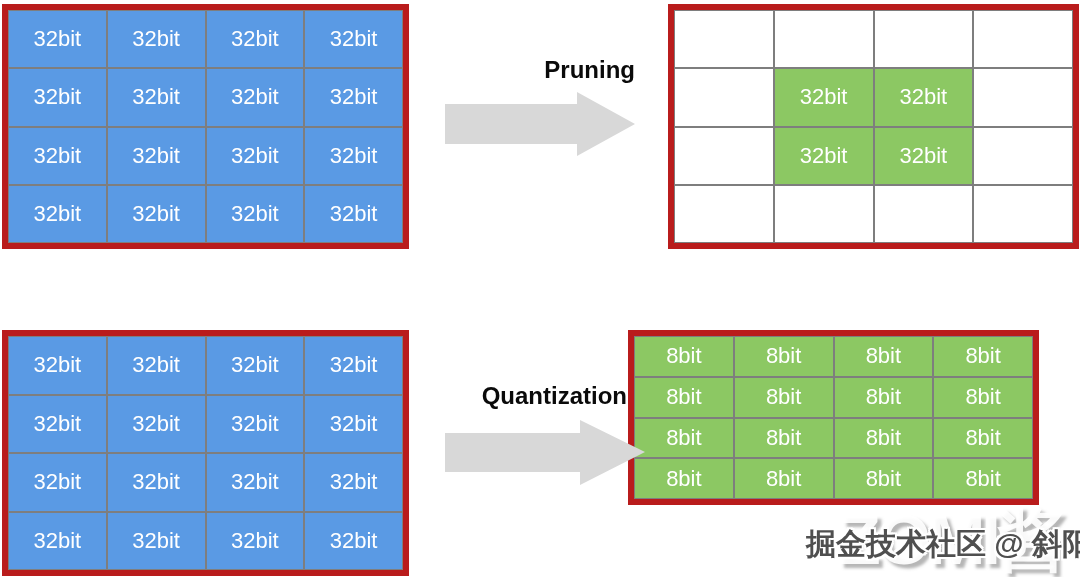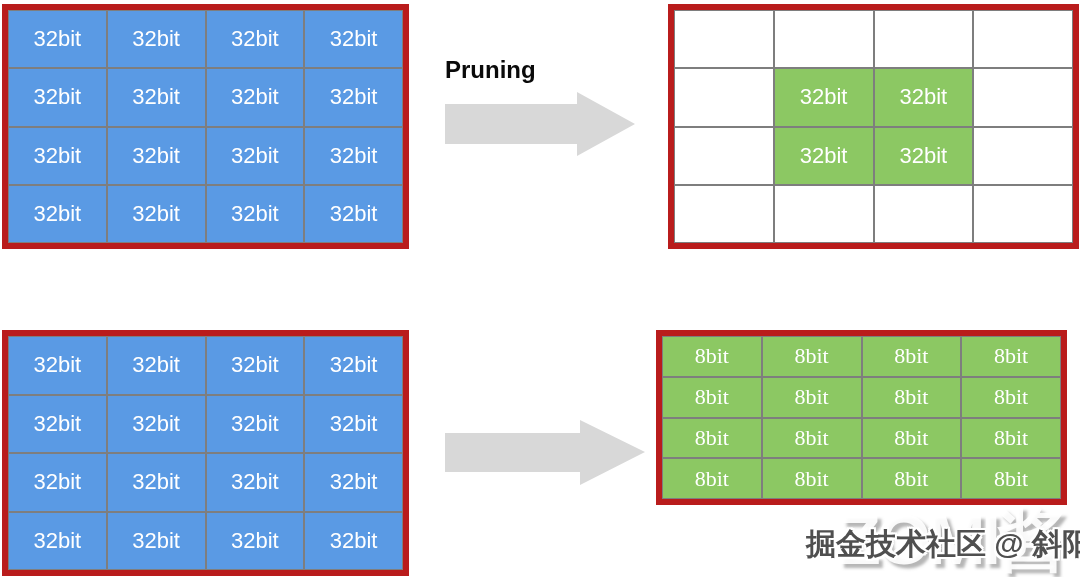--- a/index.html
+++ b/index.html
@@ -19,37 +19,37 @@
     position: absolute;
     display: grid;
     grid-template-columns: repeat(4, 1fr);
     grid-template-rows: repeat(4, 1fr);
     border: 6px solid #b91c1c;
     box-sizing: border-box;
   }
   #grid-top-left     { left: 2px;   top: 4px;   width: 407px; height: 245px; }
   #grid-top-right    { left: 668px; top: 4px;   width: 411px; height: 245px; }
   #grid-bottom-left  { left: 2px;   top: 330px; width: 407px; height: 246px; }
-  #grid-bottom-right { left: 656px; top: 330px; width: 411px; height: 175px; font-family: Liberation Serif, serif; }
+  #grid-bottom-right { left: 628px; top: 330px; width: 411px; height: 175px; }
   .cell {
     border: 1px solid #7E7E7E;
     display: flex;
     align-items: center;
     justify-content: center;
     font-size: 22px;
     color: #ffffff;
     box-sizing: border-box;
     overflow: hidden;
   }
   .cell.blue  { background: #5A9AE4; }
   .cell.green { background: #8CC863; }
   .cell.white { background: #ffffff; }
   .flow-label {
     position: absolute;
-    text-align: left;
+    text-align: right;
     font-size: 24px;
     font-weight: 700;
     color: #0a0a0a;
     white-space: nowrap;
   }
   #label-pruning      { left: 445px; top: 56px;  width: 190px; }
   #label-quantization { left: 427px; top: 382px; width: 200px; }
   .arrow-svg { position: absolute; display: block; }
   #arrow-pruning      { left: 445px; top: 92px; }
   #arrow-quantization { left: 445px; top: 420px; }
@@ -161,20 +161,21 @@
       <div class="cell green">8bit</div>
       <div class="cell green">8bit</div>
     </div>
 
   <div id="label-pruning" class="flow-label">Pruning</div>
 
   <svg id="arrow-pruning" class="arrow-svg" width="190" height="64" viewBox="0 0 190 64">
     <polygon points="0,12 132,12 132,0 190,32 132,64 132,52 0,52" fill="#D8D8D8"></polygon>
   </svg>
 
+  <div id="label-quantization" class="flow-label">Quantization</div>
 
   <svg id="arrow-quantization" class="arrow-svg" width="200" height="65" viewBox="0 0 200 65">
     <polygon points="0,13 135,13 135,0 200,32 135,65 135,52 0,52" fill="#D8D8D8"></polygon>
   </svg>
 
   <div id="wm-brand">ZOMI酱</div>
 
   <div id="wm-credit">掘金技术社区 @ 斜阳1</div>
 
 </div>

